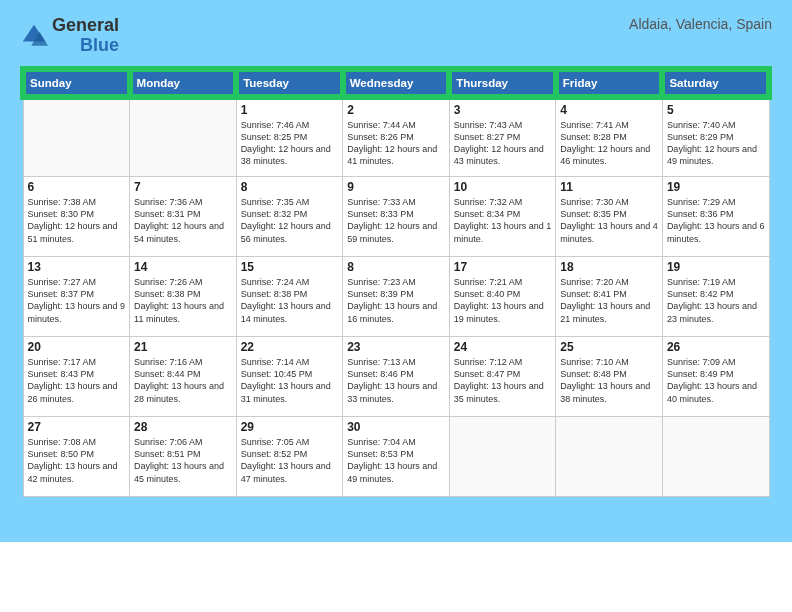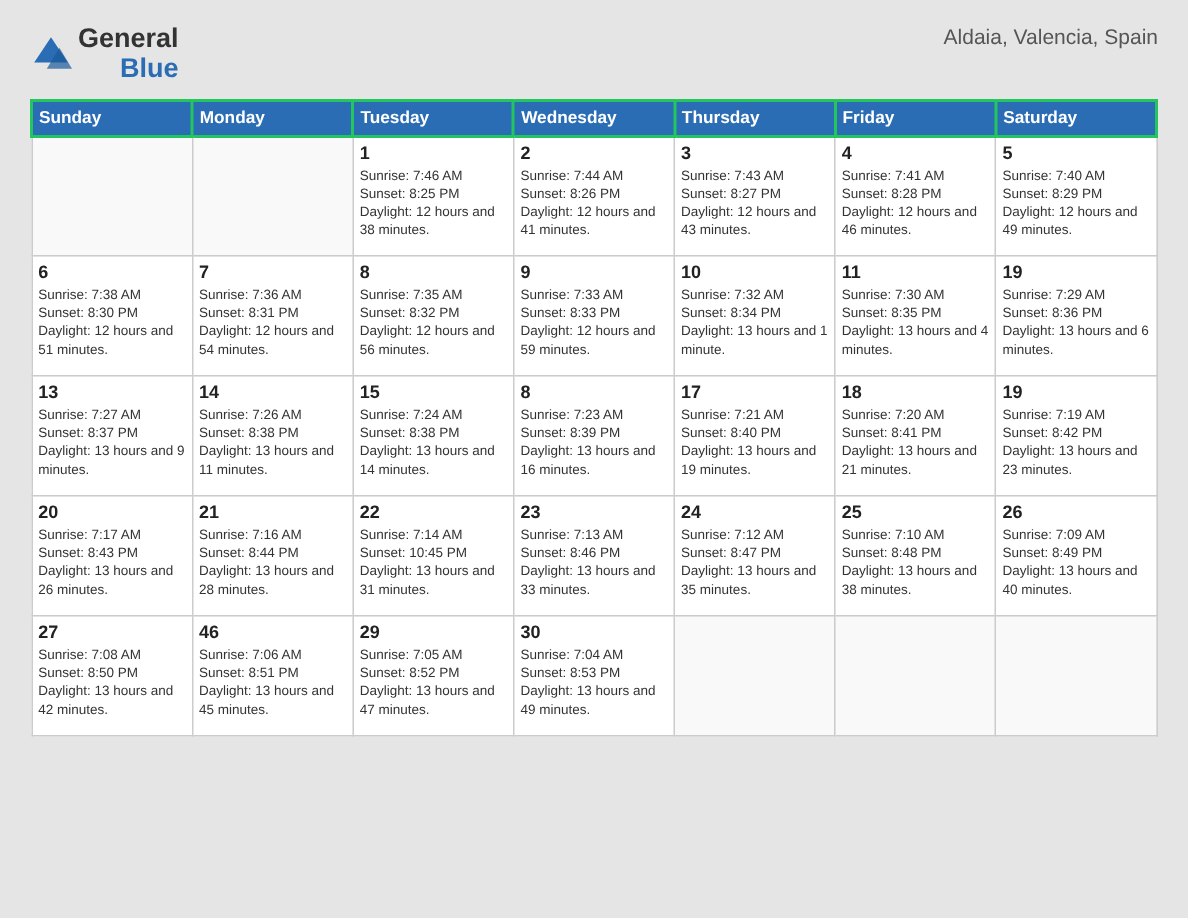--- a/index.html
+++ b/index.html
@@ -5,23 +5,23 @@
     * { margin: 0; padding: 0; box-sizing: border-box; }
     body {
       font-family: Arial, sans-serif;
       background: #fff;
       width: 792px;
       height: 612px;
       overflow: hidden;
     }
     .page {
       width: 792px;
-      height: 612px;
+      height: 542px;
       padding: 16px 20px;
-      background: #e5e5e5;
+      background: #7dd3fc;
     }
     .header {
       display: flex;
       justify-content: space-between;
       align-items: flex-start;
       margin-bottom: 10px;
     }
     .logo {
       display: flex;
       align-items: center;
@@ -68,21 +68,21 @@
       border-collapse: collapse;
       table-layout: fixed;
     }
     .calendar th {
       background: #2a6db5;
       color: #fff;
       font-size: 11.5px;
       font-weight: bold;
       padding: 5px 4px;
       text-align: left;
-      border: 2px solid #22c55e;
+      border: 6px solid #22c55e;
     }
     .calendar td {
       border: 1px solid #ccc;
       vertical-align: top;
       padding: 3px 4px;
       font-size: 9.5px;
       color: #333;
       height: 80px;
       background: #fff;
     }
@@ -302,21 +302,21 @@
           </td>
         </tr>
         <tr>
           <td>
             <span class="day-num">27</span>
             <div class="day-info">Sunrise: 7:08 AM
 Sunset: 8:50 PM
 Daylight: 13 hours and 42 minutes.</div>
           </td>
           <td>
-            <span class="day-num">46</span>
+            <span class="day-num">28</span>
             <div class="day-info">Sunrise: 7:06 AM
 Sunset: 8:51 PM
 Daylight: 13 hours and 45 minutes.</div>
           </td>
           <td>
             <span class="day-num">29</span>
             <div class="day-info">Sunrise: 7:05 AM
 Sunset: 8:52 PM
 Daylight: 13 hours and 47 minutes.</div>
           </td>

